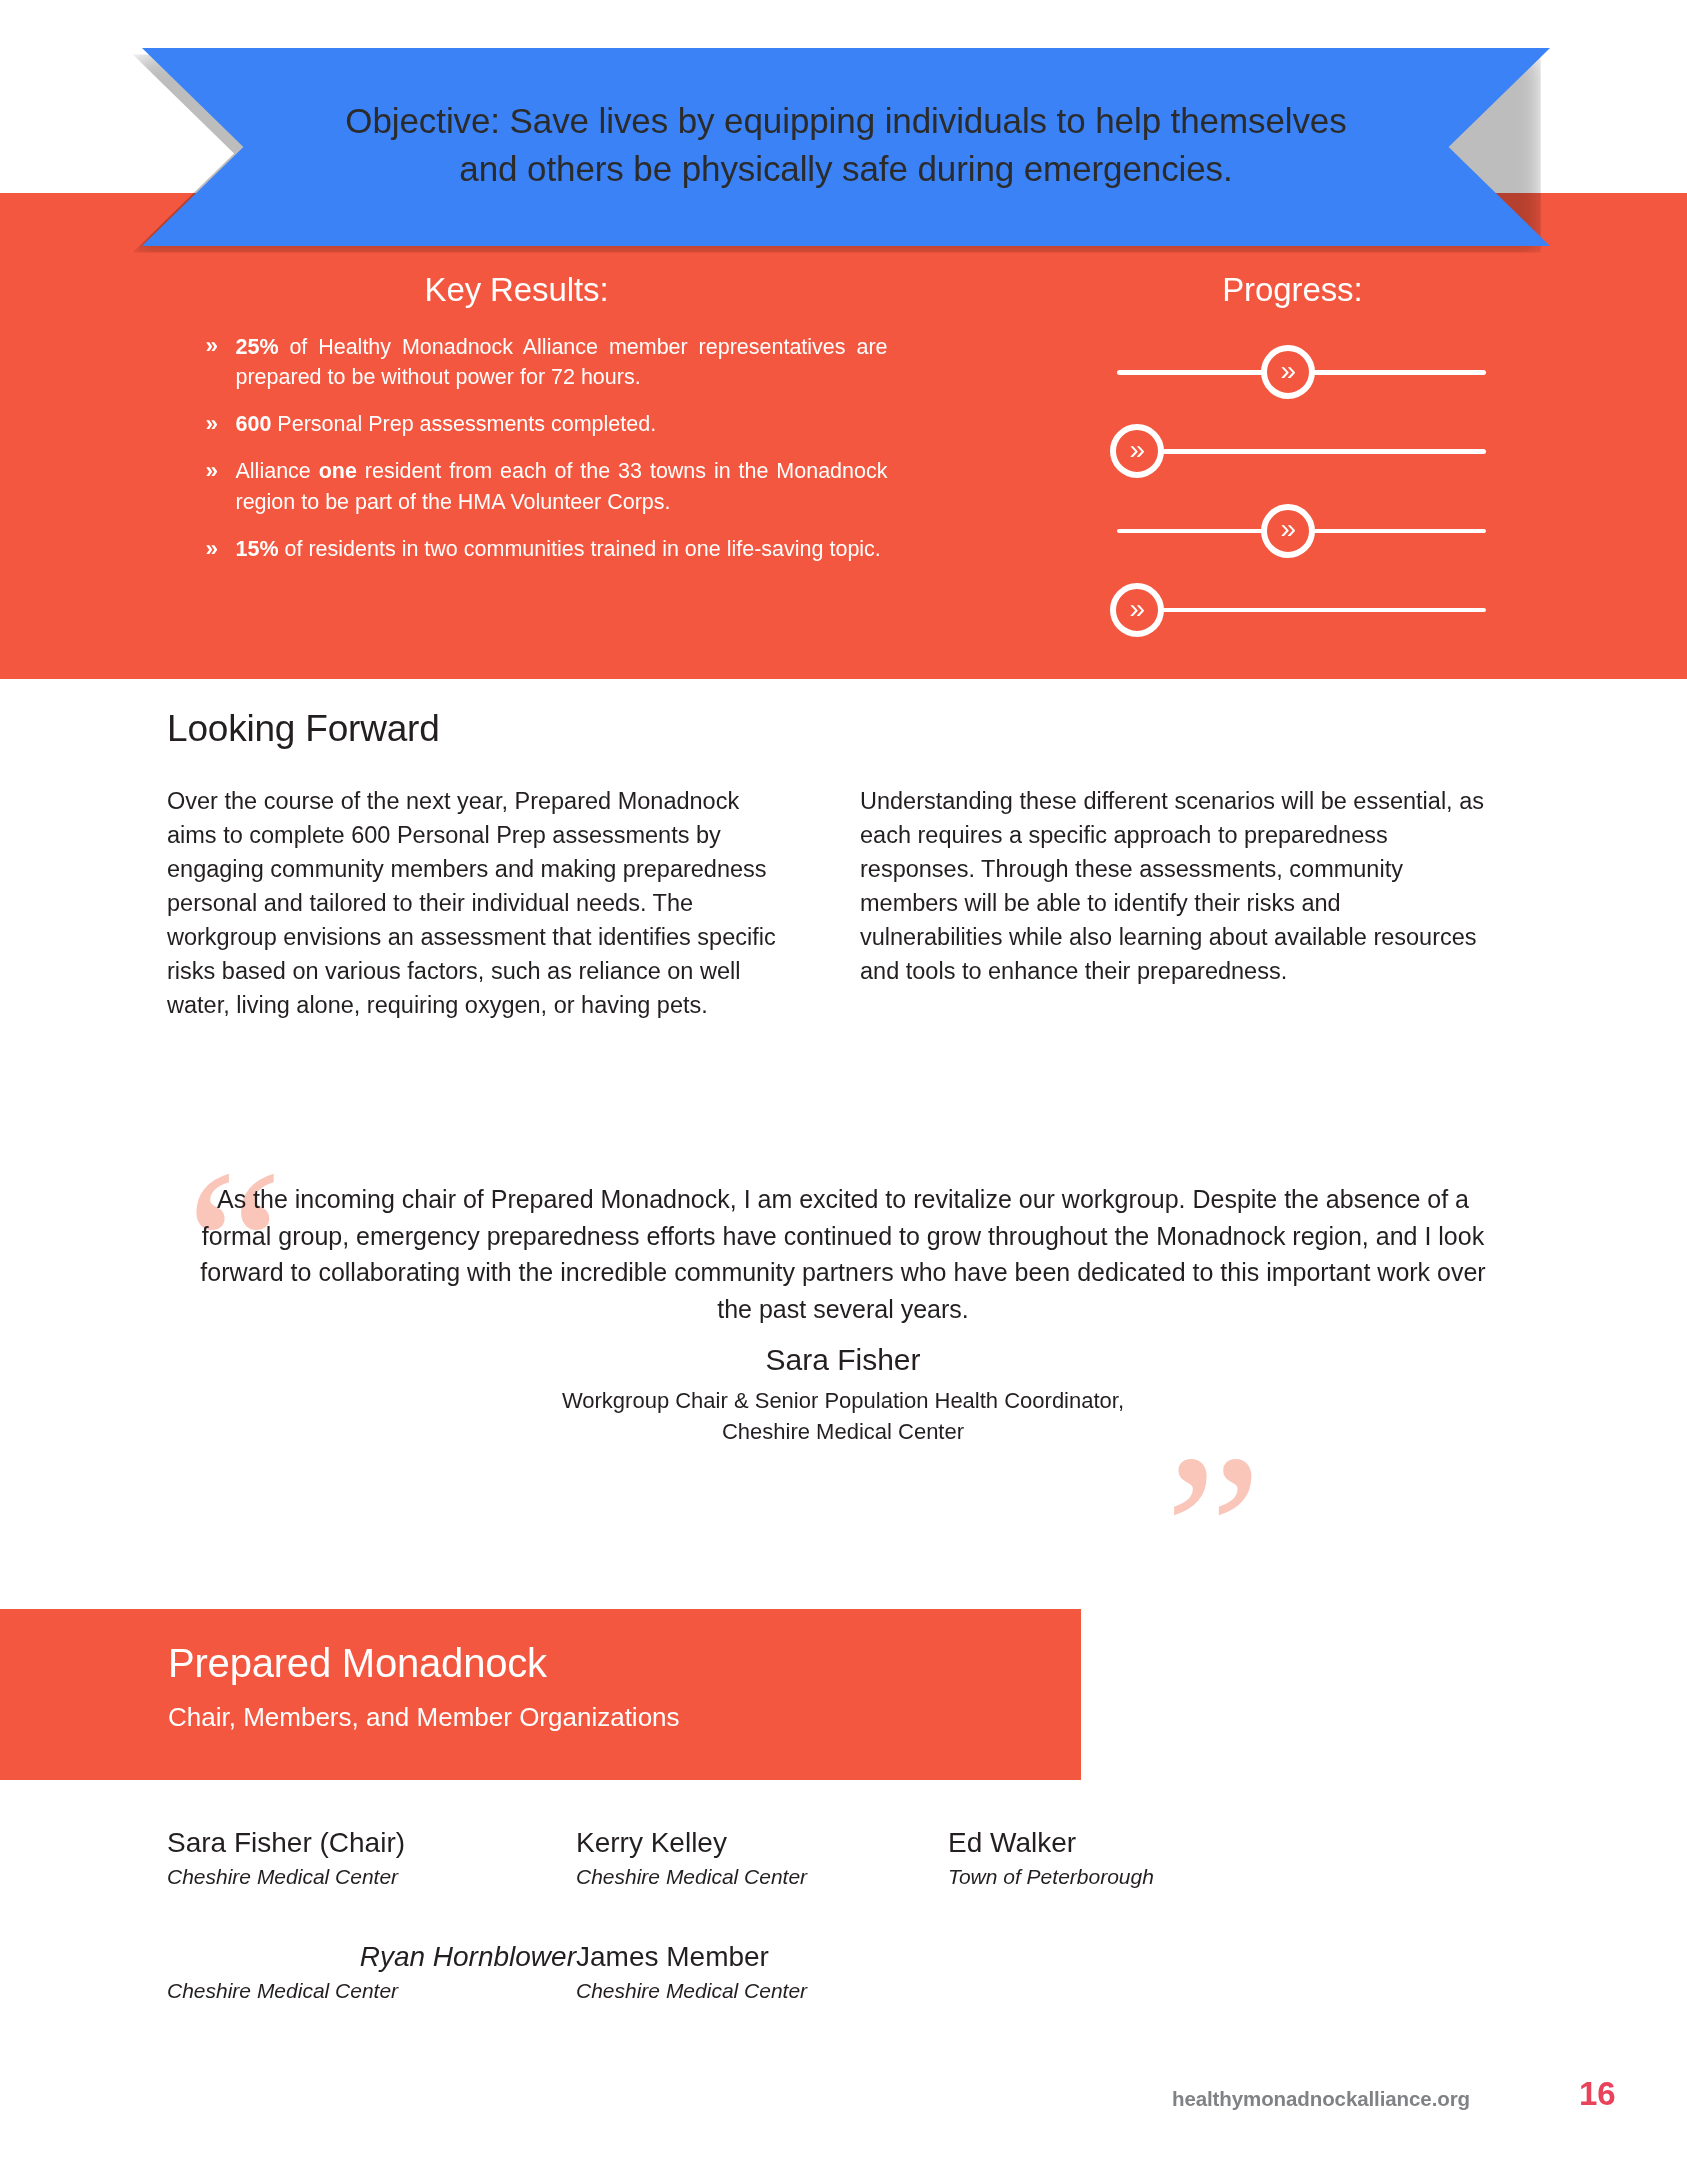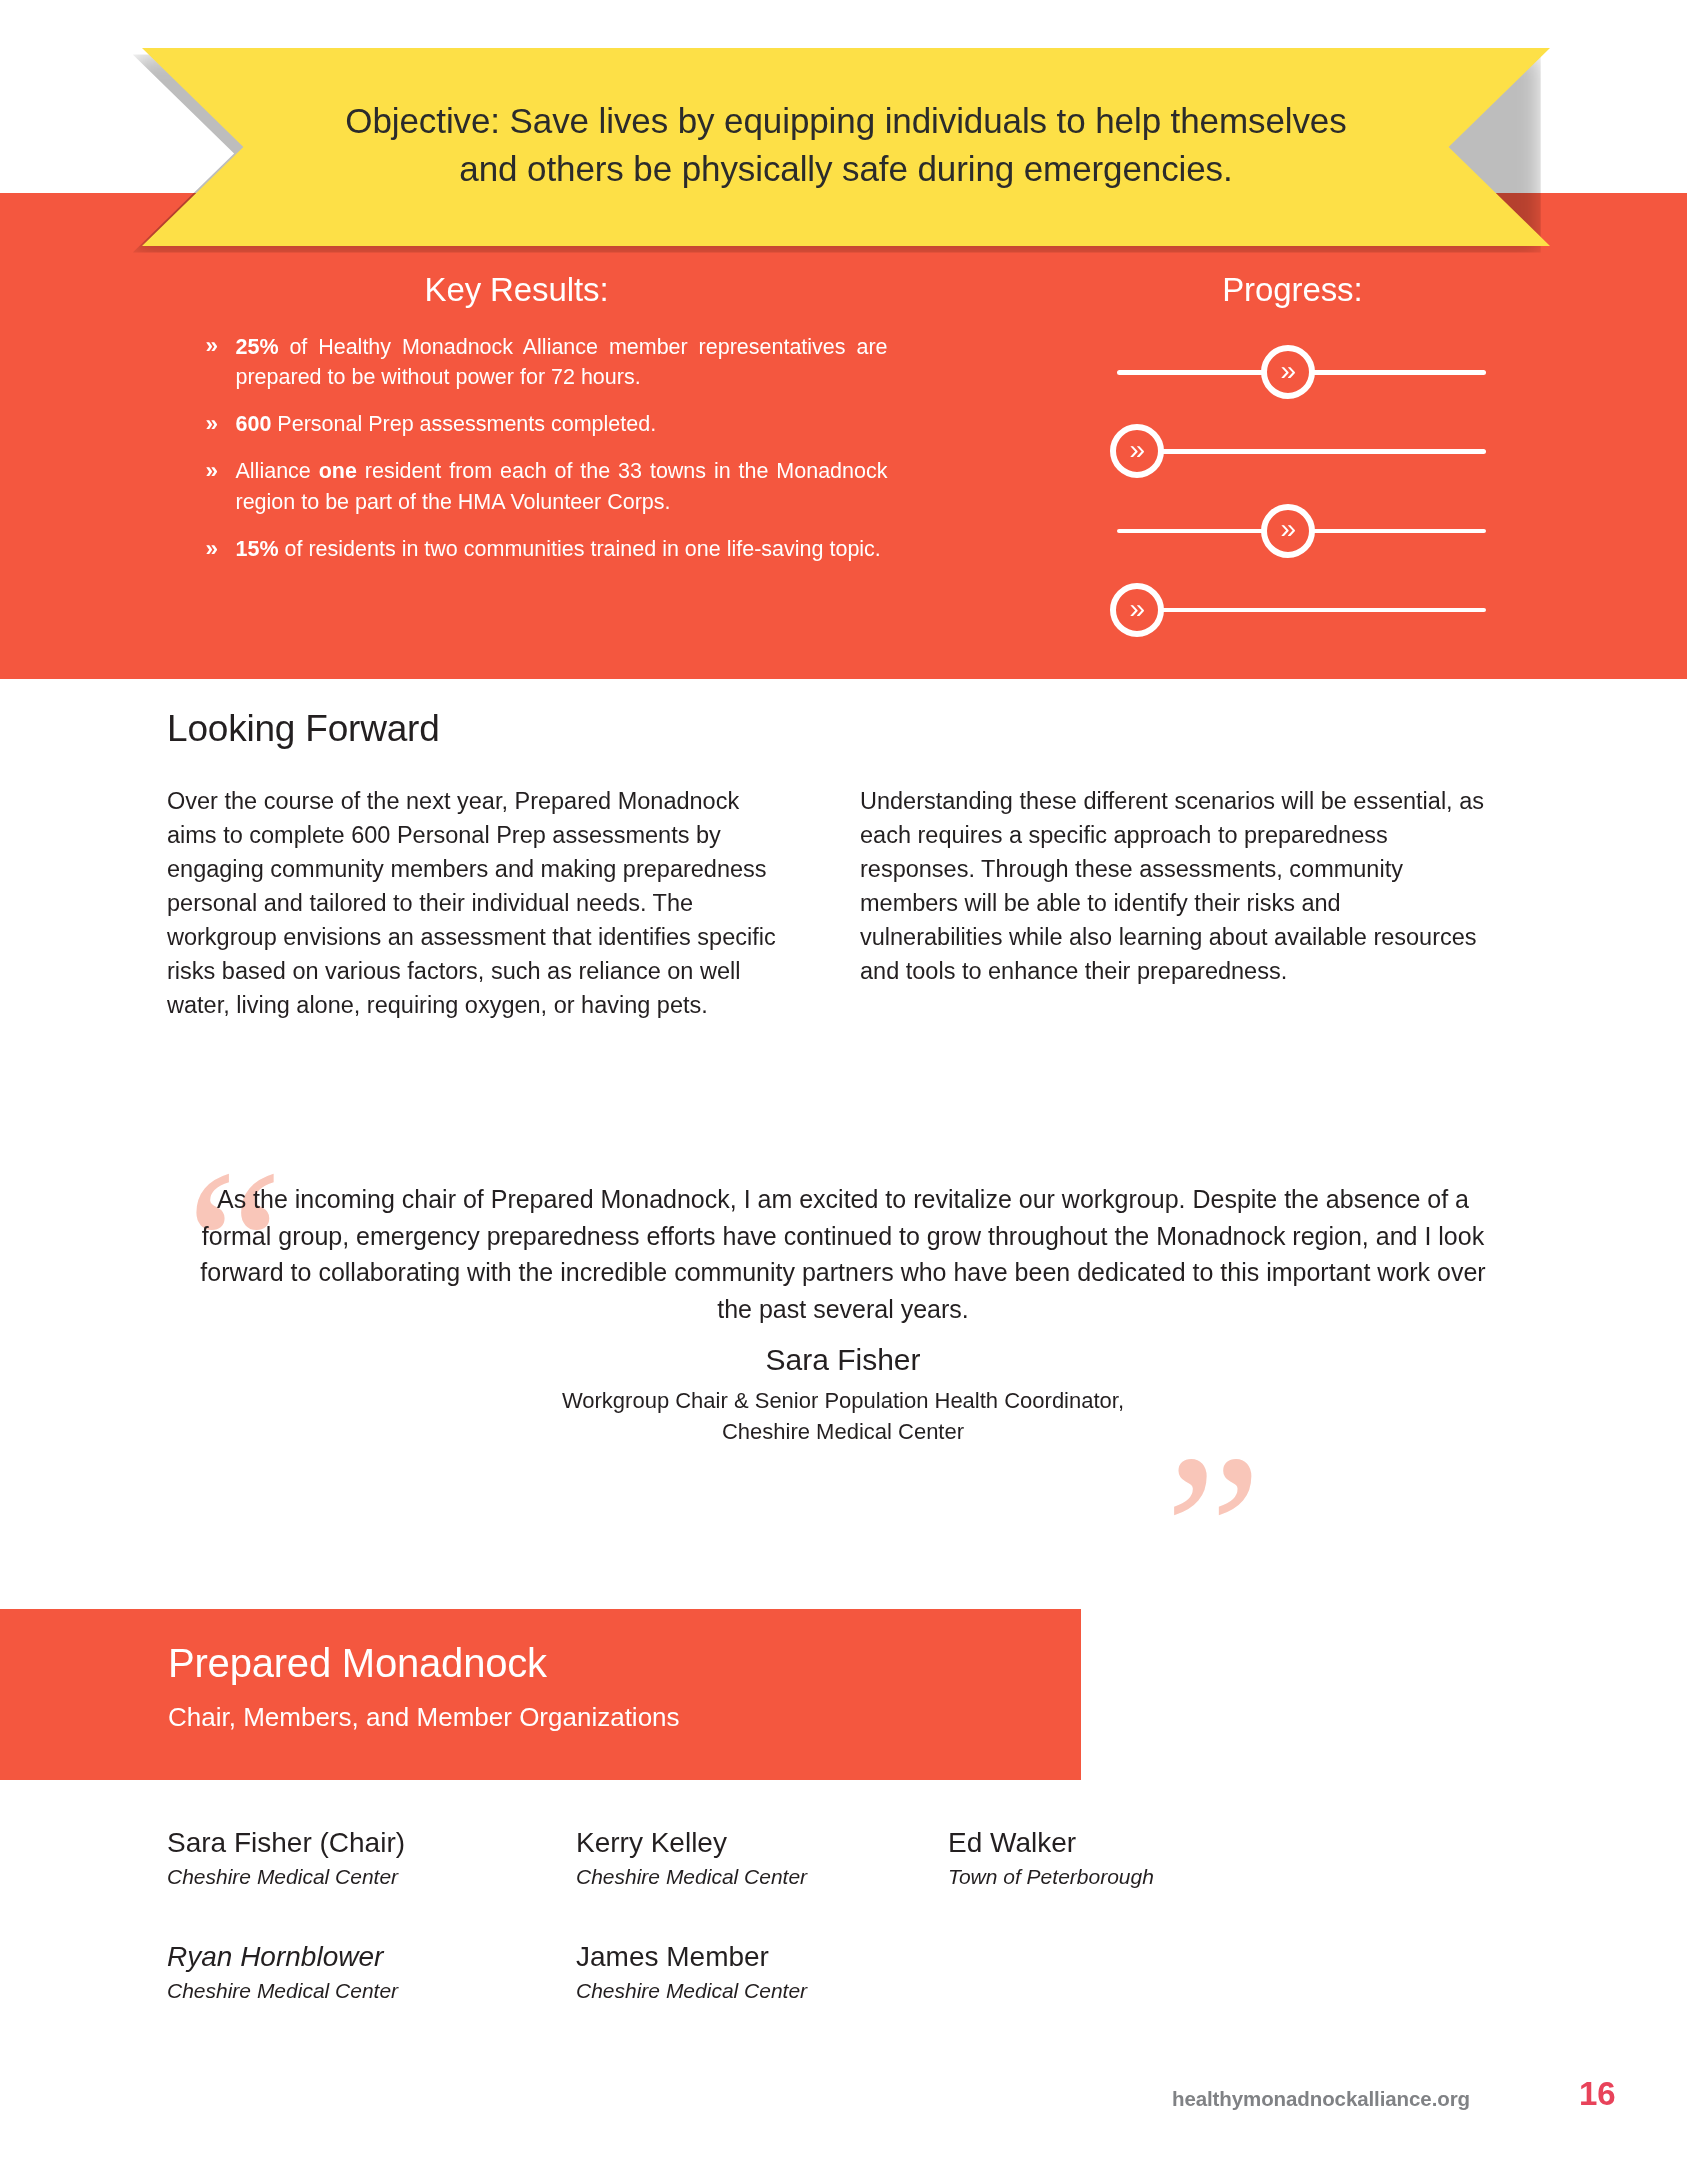--- a/index.html
+++ b/index.html
@@ -45,21 +45,21 @@
     clip-path: polygon(0 0, 100% 0, 100% 100%, 0 100%, 7.2% 50%);
     filter: blur(10.6px);
     opacity: 0.65;
   }
   .ribbon {
     position: absolute;
     left: 0;
     top: 0;
     width: 100%;
     height: 100%;
-    background: #fde047;
+    background: #3b82f6;
     -webkit-clip-path: polygon(0 0, 100% 0, 92.8% 50%, 100% 100%, 0 100%, 7.2% 50%);
     clip-path: polygon(0 0, 100% 0, 92.8% 50%, 100% 100%, 0 100%, 7.2% 50%);
     display: flex;
     align-items: center;
     justify-content: center;
   }
   .ribbon-text {
     font-size: 35px;
     line-height: 1.38;
     color: #2b2b2b;
@@ -280,21 +280,21 @@
     width: 1191px;
     display: grid;
     grid-template-columns: 409px 372px 410px;
     row-gap: 50px;
   }
   .member-name {
     font-size: 28px;
     line-height: 1.18;
     color: #231f20;
   }
-  .member-name.italic { font-style: italic; }
+  .member-name.italic { font-style: italic; text-align: right; }
   .member-org {
     font-size: 21px;
     line-height: 1.3;
     font-style: italic;
     color: #231f20;
     margin-top: 4px;
   }
 
   
   .footer-url {

